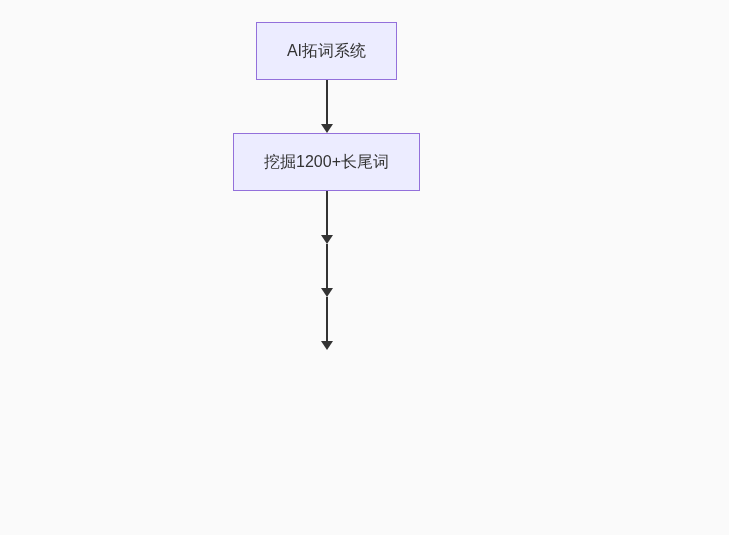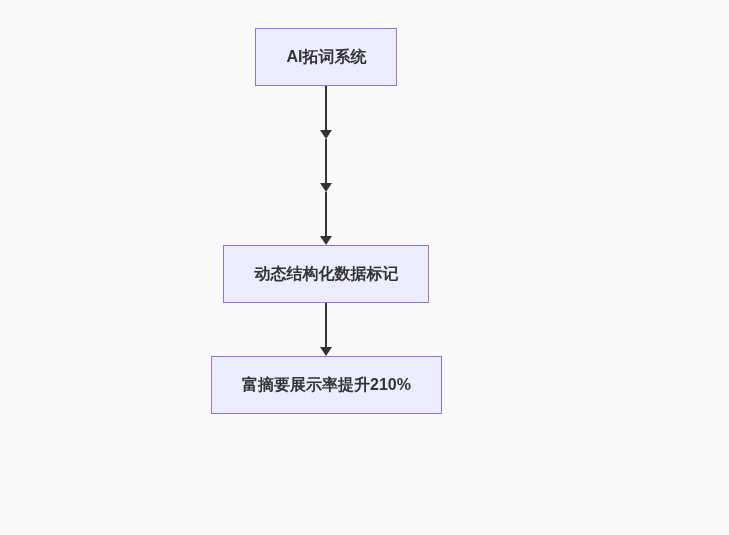--- a/index.html
+++ b/index.html
@@ -16,22 +16,21 @@
     background: var(--bg);
     overflow: hidden;
   }
   .canvas {
     position: relative;
     width: 640px; height: 535px;
     background: var(--bg);
     display: flex;
     flex-direction: column;
     align-items: center;
-    padding-top: 28px;
-    font-weight: bold;
+    padding-top: 22px;
   }
   .flow-column {
     display: flex;
     flex-direction: column;
     align-items: center;
     margin-left: 13px; 
   }
   .node {
     background: var(--node-fill);
     border: 1px solid var(--node-border);
@@ -72,39 +71,36 @@
 
     <div class="node">
       <span>AI拓词系统</span>
     </div>
 
     <div class="edge">
       <div class="line"></div>
       <div class="head"></div>
     </div>
 
+    <div class="node">
+      <span>挖掘1200+长尾词</span>
+    </div>
 
     <div class="edge">
       <div class="line"></div>
       <div class="head"></div>
     </div>
 
 
     <div class="edge">
       <div class="line"></div>
       <div class="head"></div>
     </div>
 
-    <div class="node">
-      <span>动态结构化数据标记</span>
-    </div>
 
     <div class="edge">
       <div class="line"></div>
       <div class="head"></div>
     </div>
 
-    <div class="node">
-      <span>富摘要展示率提升210%</span>
-    </div>
 
   </div>
 </div>
 
 </body></html>

